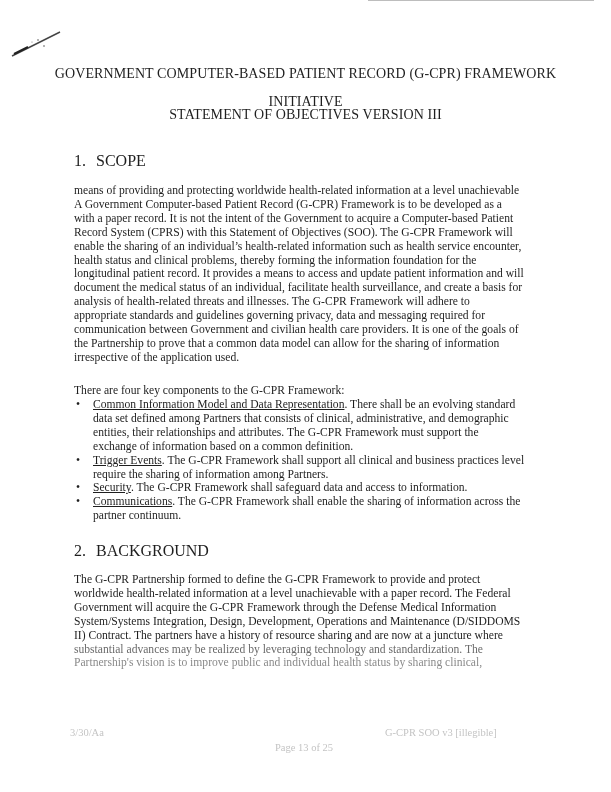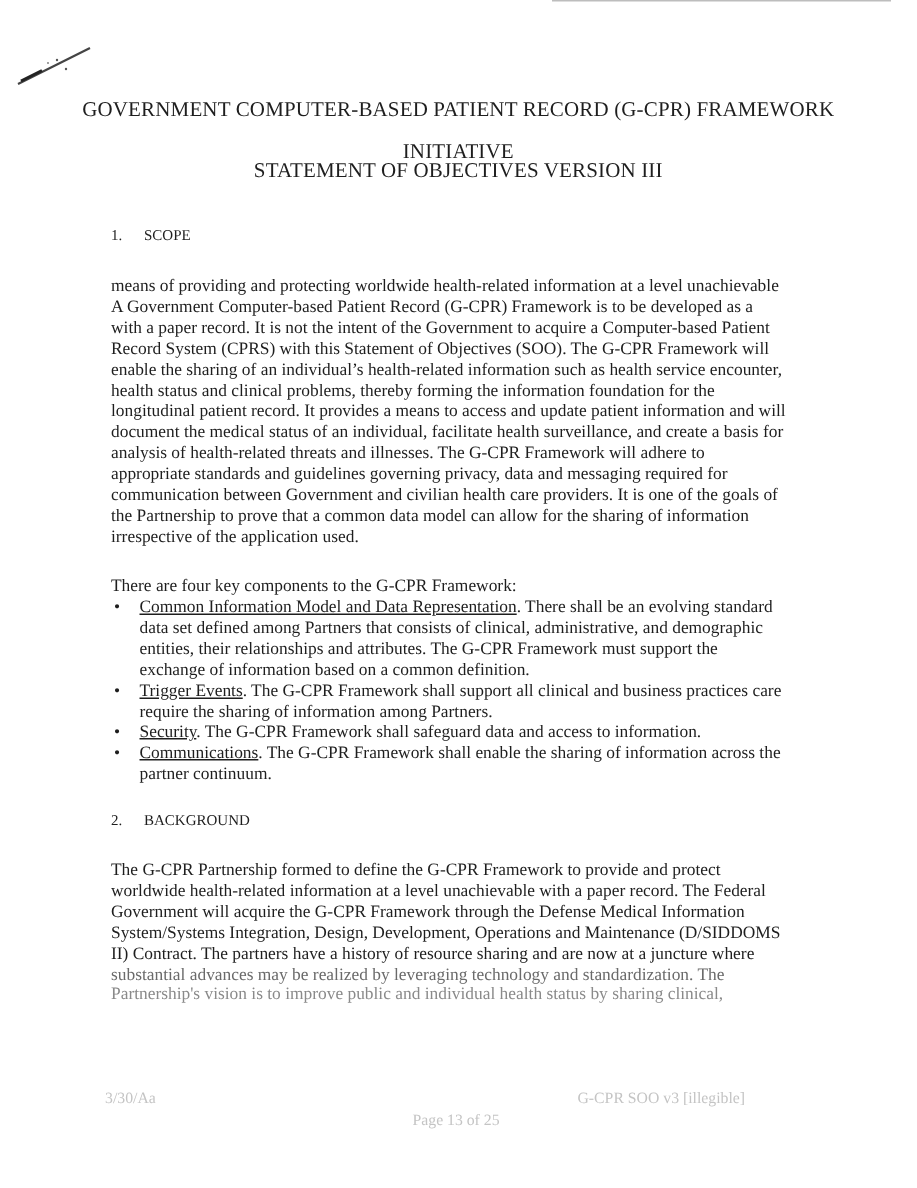--- a/index.html
+++ b/index.html
@@ -7,21 +7,21 @@
       width: 611px; height: 792px; position: relative; overflow: hidden;
       font-family: "Liberation Serif", "DejaVu Serif", serif;
       color: #1e1e1e;
     }
     .topline { position: absolute; left: 368px; top: 0px; width: 226px; height: 1px; background: #bdbdbd; }
     .scribble { position: absolute; left: 8px; top: 22px; width: 60px; height: 40px; }
     .title { position: absolute; left: 40px; width: 531px; text-align: center; font-size: 14px; letter-spacing: 0.1px; }
     .t1 { top: 66px; }
     .t2 { top: 94px; }
     .t3 { top: 107px; }
-    .heading { position: absolute; left: 74px; font-size: 10px; font-weight: normal; }
+    .heading { position: absolute; left: 74px; font-size: 16px; font-weight: normal; }
     .h-scope { top: 152px; }
     .h-bg { top: 542px; }
     .heading .num { display: inline-block; width: 22px; }
     .para { position: absolute; left: 74px; width: 500px; font-size: 11.6px; line-height: 13.9px; }
     .p-scope { top: 184px; }
     .p-intro { top: 384px; }
     .p-bg { top: 573px; }
     .p-bg .fade { color: #6a6a6a; }
     .p-bg .fade2 { color: #8a8a8a; }
     .line { display: block; white-space: nowrap; }
@@ -76,21 +76,21 @@
 <ul class="bullets">
   <li>
     <span class="dot">•</span>
     <span class="line"><span class="u">Common Information Model and Data Representation</span><span>. There shall be an evolving standard</span></span>
     <span class="line">data set defined among Partners that consists of clinical, administrative, and demographic</span>
     <span class="line">entities, their relationships and attributes.  The G-CPR Framework must support the</span>
     <span class="line">exchange of information based on a common definition.</span>
   </li>
   <li>
     <span class="dot">•</span>
-    <span class="line"><span class="u">Trigger Events</span><span>.  The G-CPR Framework shall support all clinical and business practices care</span></span>
+    <span class="line"><span class="u">Trigger Events</span><span>.  The G-CPR Framework shall support all clinical and business practices level</span></span>
     <span class="line">require the sharing of information among Partners.</span>
   </li>
   <li>
     <span class="dot">•</span>
     <span class="line"><span class="u">Security</span><span>.  The G-CPR Framework shall safeguard data and access to information.</span></span>
   </li>
   <li>
     <span class="dot">•</span>
     <span class="line"><span class="u">Communications</span><span>.  The G-CPR Framework shall enable the sharing of information across the</span></span>
     <span class="line">partner continuum.</span>

